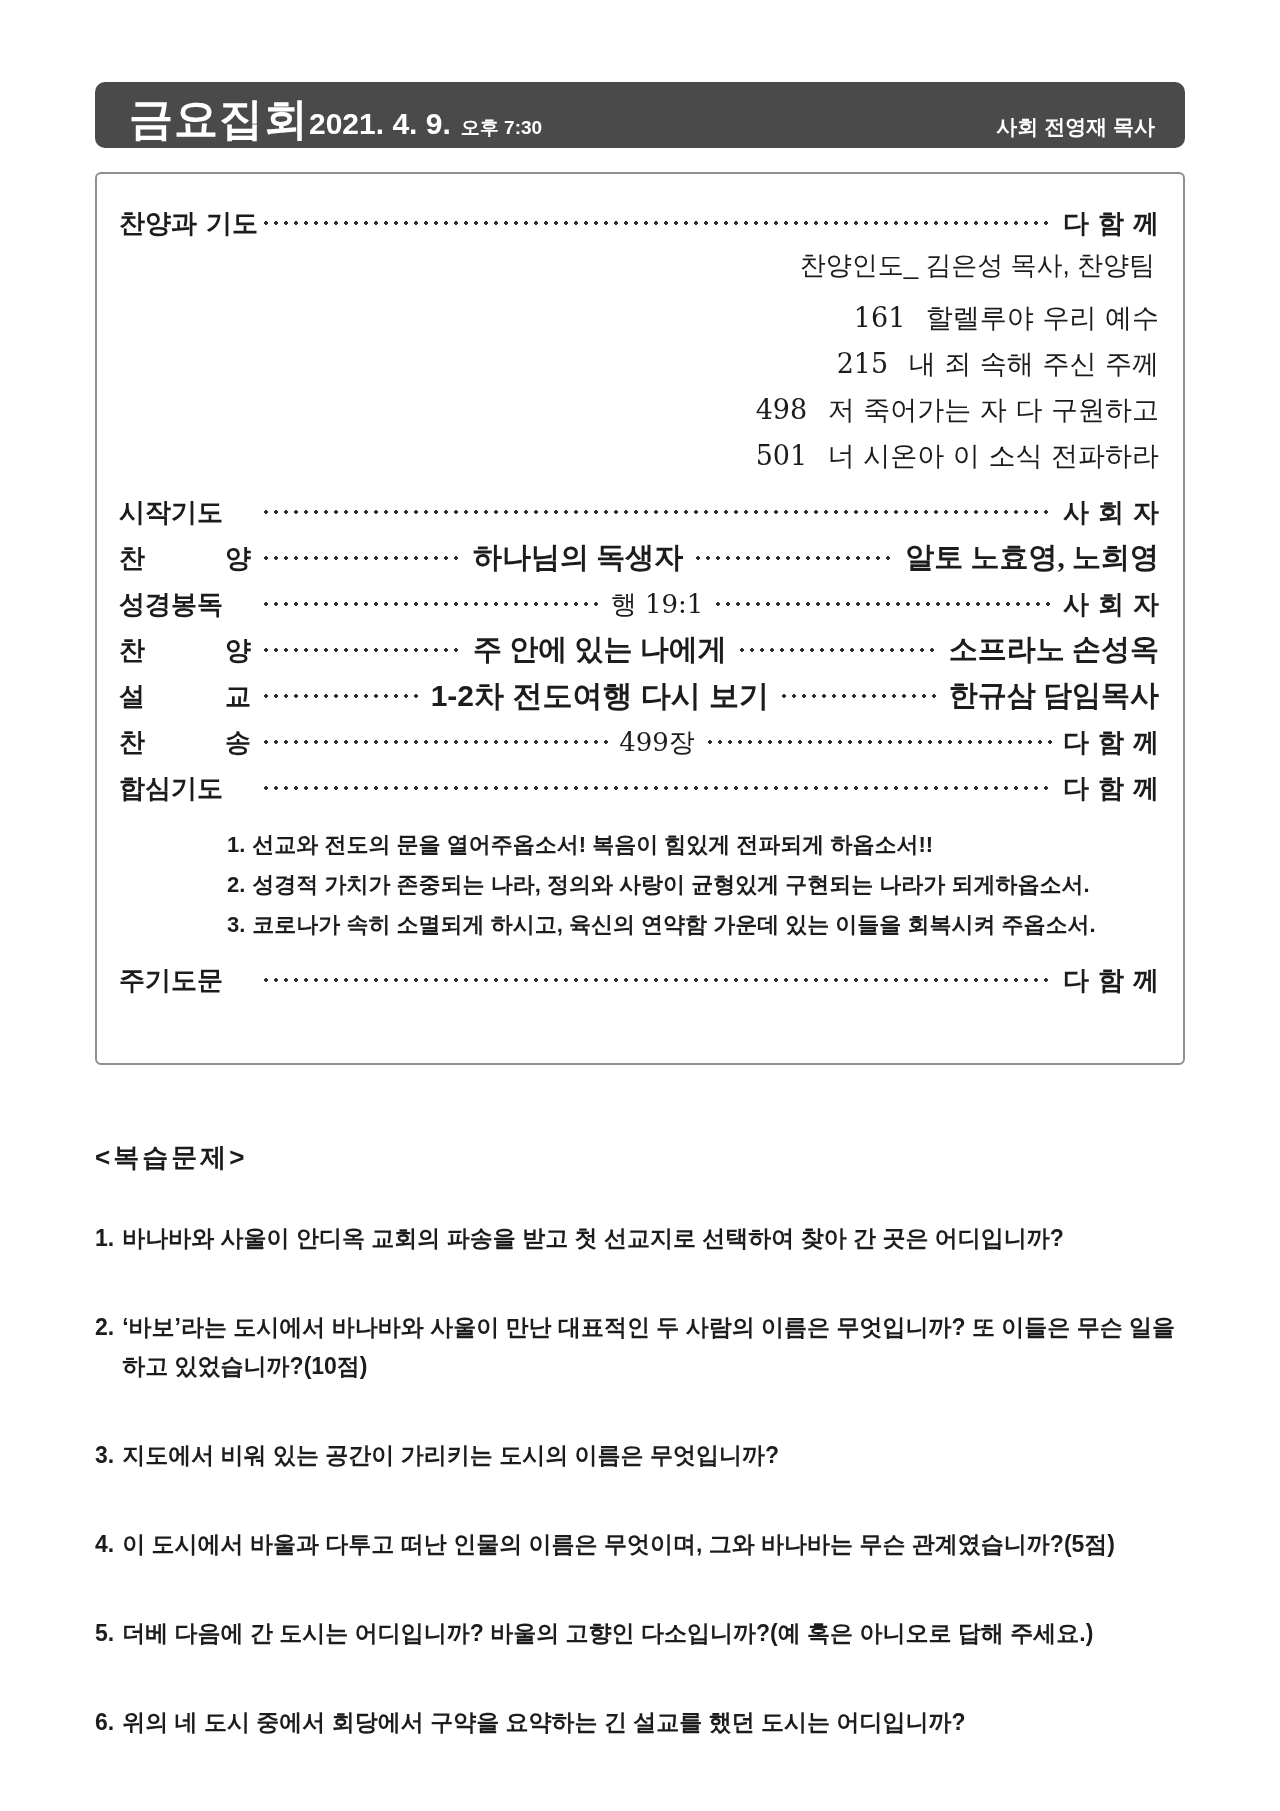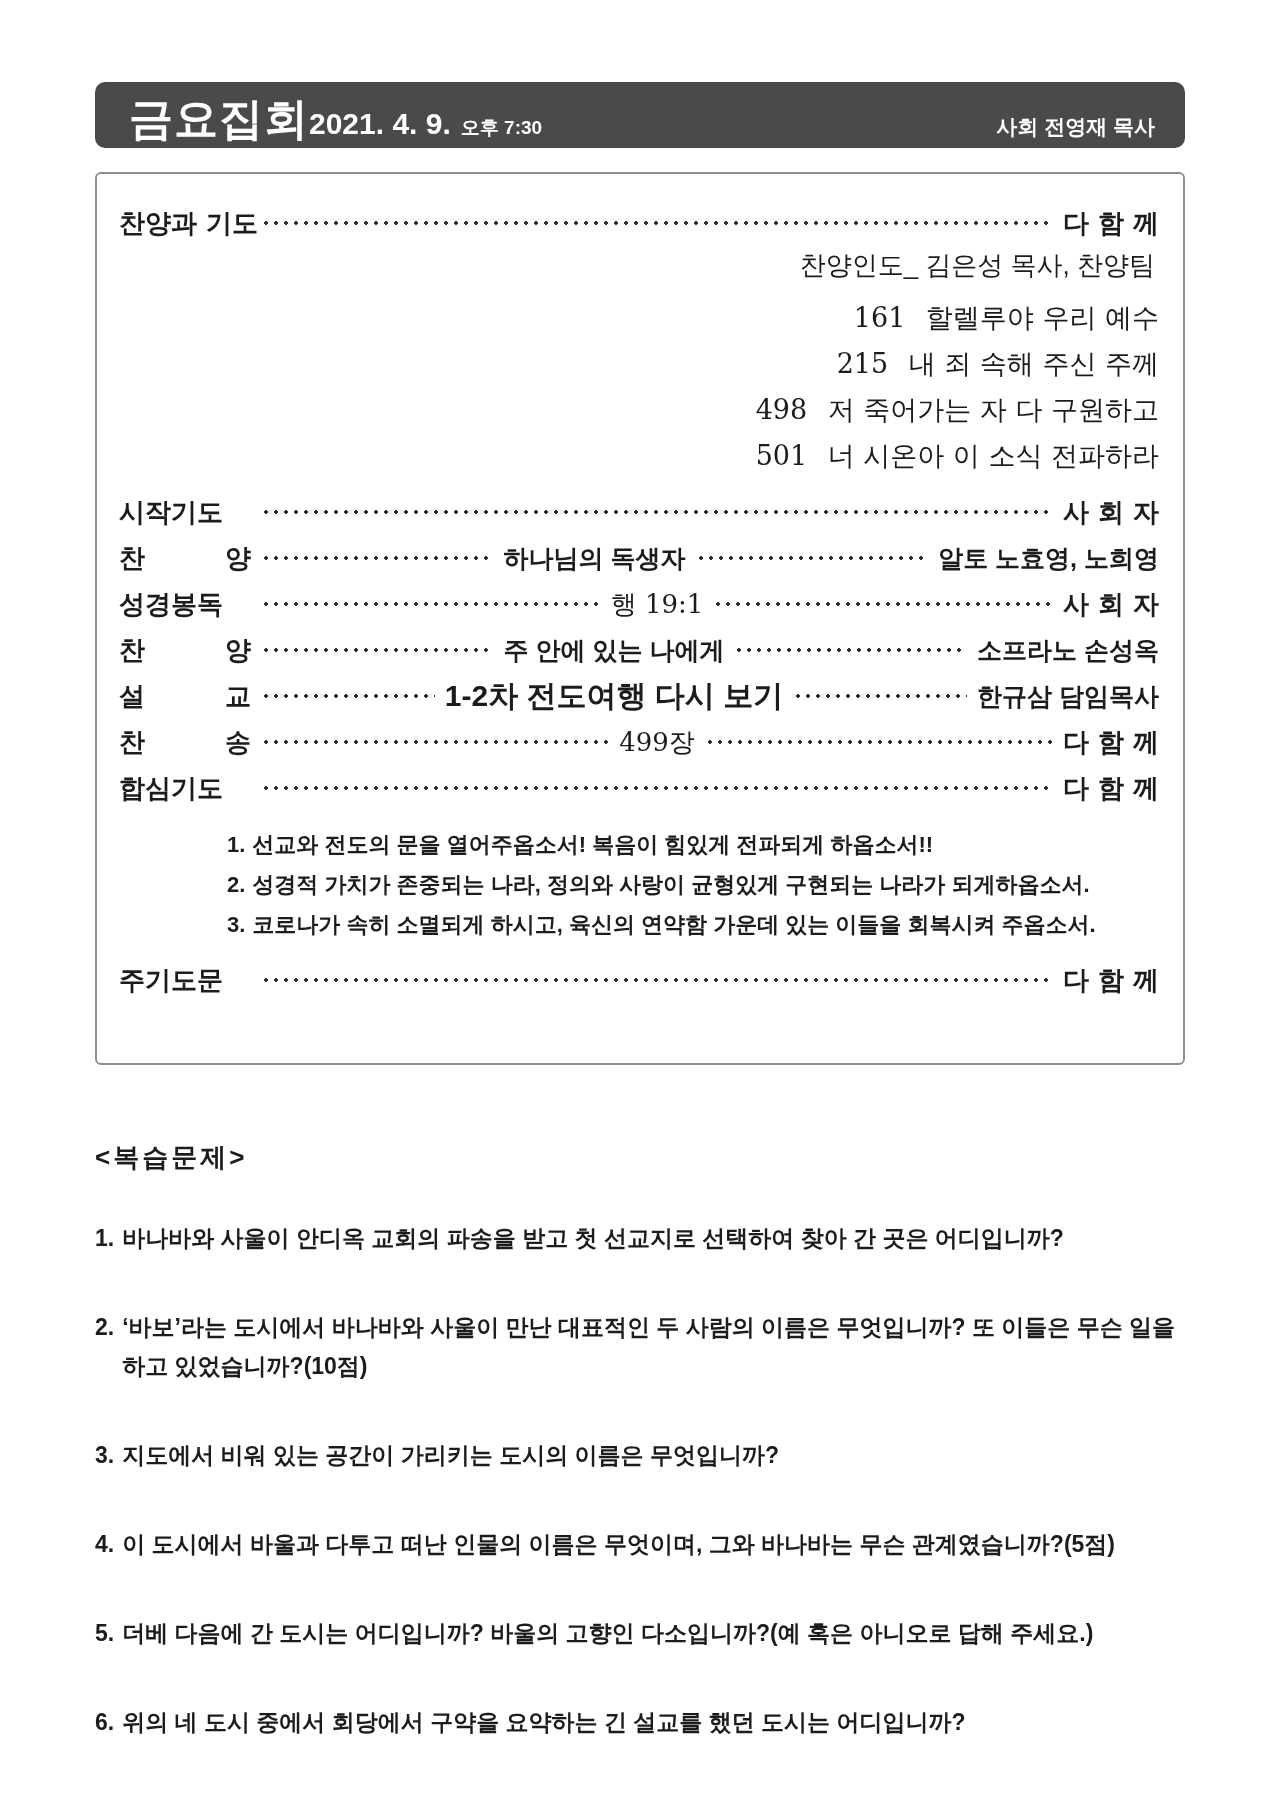--- a/index.html
+++ b/index.html
@@ -79,23 +79,23 @@
     height: 28px;
     margin: 0 10px;
     background-image: radial-gradient(circle, #2f2f2f 1.7px, transparent 2.1px);
     background-size: 10px 28px;
     background-repeat: repeat-x;
     background-position: 0 center;
   }
   .row-center { flex: none; white-space: nowrap; }
   .row-right  { flex: none; white-space: nowrap; font-weight: 600; text-align: center; }
   .bold-sans  {
-    font-family: Liberation Sans, sans-serif;
-    font-weight: 700;
-    font-size: 25px;
+    font-family: Liberation Serif, serif;
+    font-weight: 700;
+    font-size: 29px;
   }
   .sermon-title {
     font-family: "Liberation Sans", sans-serif;
     font-weight: 800;
     font-size: 30px;
   }
   .leader-note {
     text-align: right;
     font-family: "Liberation Sans", sans-serif;
     font-size: 26px;

